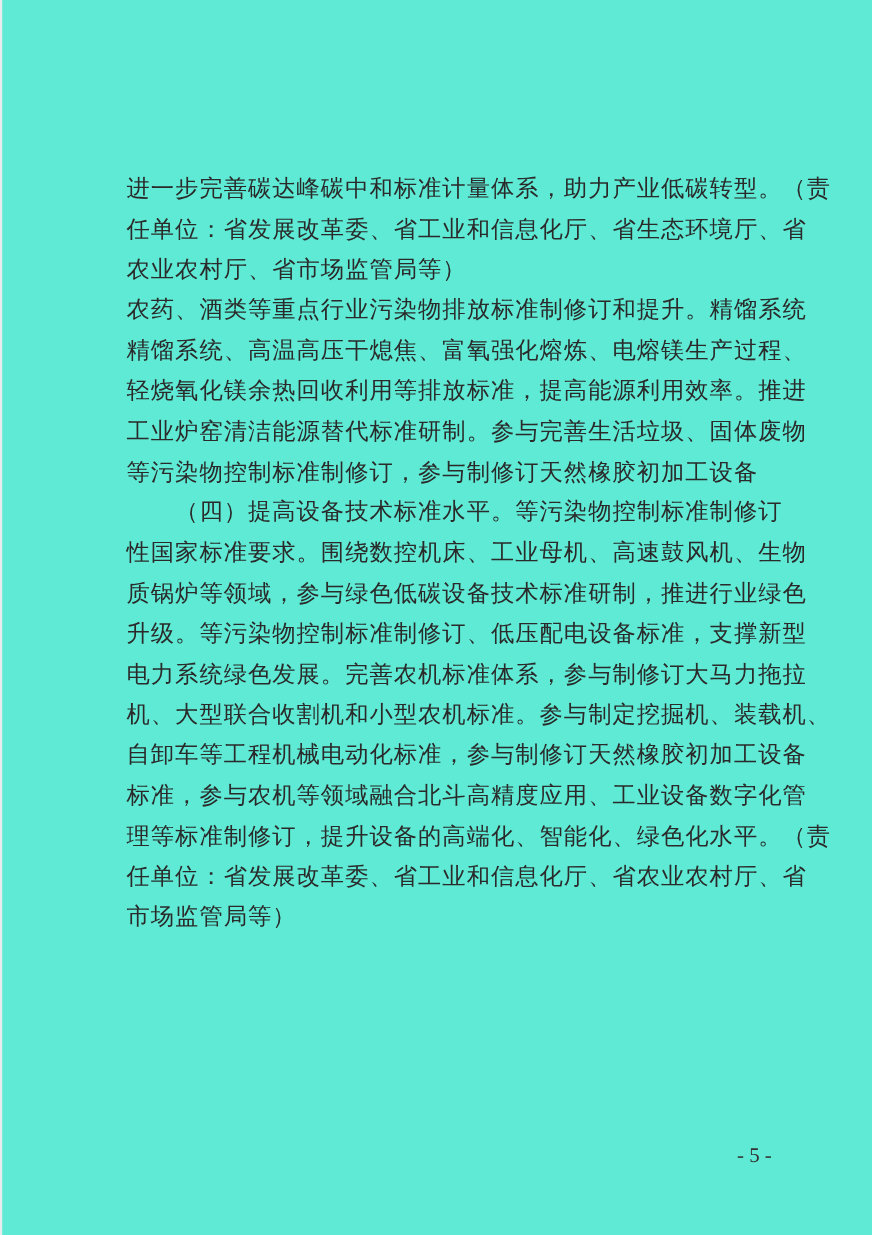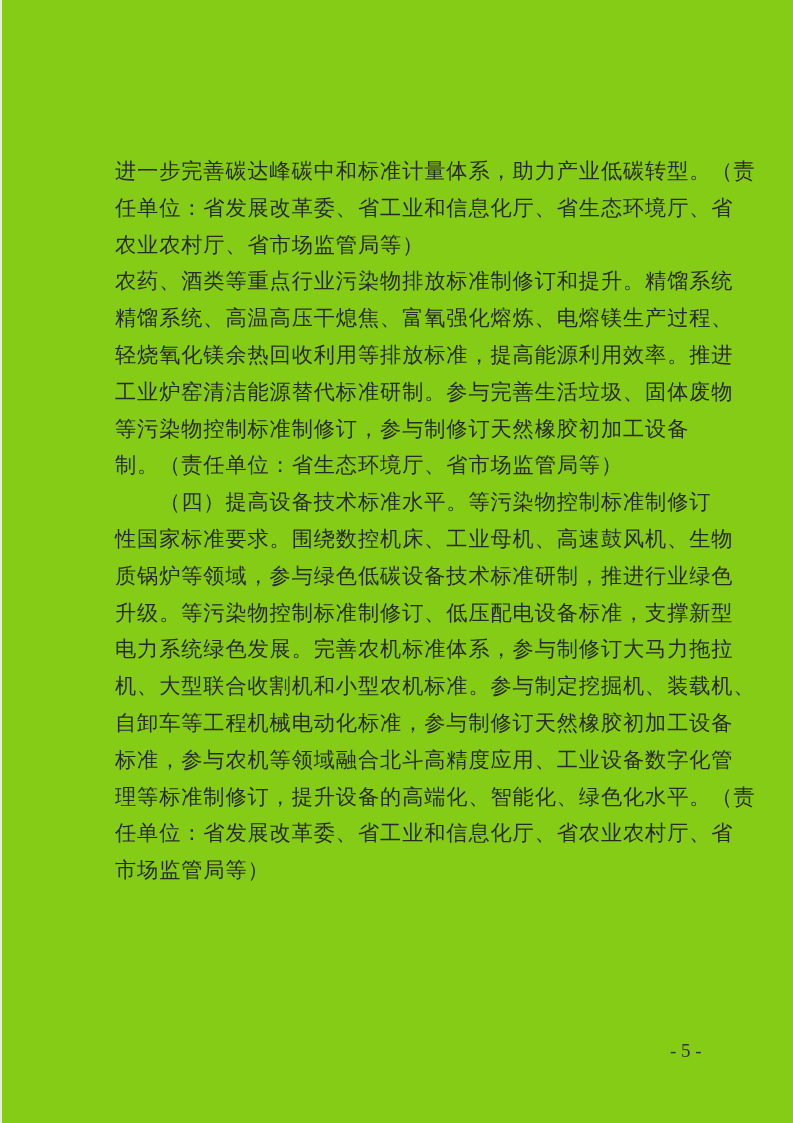--- a/index.html
+++ b/index.html
@@ -1,19 +1,19 @@
 <!DOCTYPE html>
 <html><head>
   <meta charset="utf-8">
   <style>
     html, body { margin: 0; padding: 0; background: #ffffff; }
     body { width: 793px; height: 1123px; position: relative; overflow: hidden; }
     .page {
       position: absolute; left: 0; top: 0; width: 793px; height: 1123px;
-      background: #84cc16;
+      background: #5eead4;
       border-left: 2px solid #e8ebee;
       box-sizing: border-box;
       padding-left: 47px;
     }
     .body-text {
       position: absolute; left: 113px; top: 153px; width: 584px;
       font-family: "DejaVu Serif", "Liberation Serif", serif;
       font-size: 21.2px;
       line-height: 36.8px;
       color: #2a2a2a;
@@ -32,21 +32,20 @@
 <div class="page">
   <div class="body-text">
     <span class="line">进一步完善碳达峰碳中和标准计量体系，助力产业低碳转型。（责</span>
     <span class="line">任单位：省发展改革委、省工业和信息化厅、省生态环境厅、省</span>
     <span class="line">农业农村厅、省市场监管局等）</span>
     <span class="line">农药、酒类等重点行业污染物排放标准制修订和提升。精馏系统</span>
     <span class="line">精馏系统、高温高压干熄焦、富氧强化熔炼、电熔镁生产过程、</span>
     <span class="line">轻烧氧化镁余热回收利用等排放标准，提高能源利用效率。推进</span>
     <span class="line">工业炉窑清洁能源替代标准研制。参与完善生活垃圾、固体废物</span>
     <span class="line">等污染物控制标准制修订，参与制修订天然橡胶初加工设备</span>
-    <span class="line">制。（责任单位：省生态环境厅、省市场监管局等）</span>
     <span class="line">　　（四）提高设备技术标准水平。等污染物控制标准制修订</span>
     <span class="line">性国家标准要求。围绕数控机床、工业母机、高速鼓风机、生物</span>
     <span class="line">质锅炉等领域，参与绿色低碳设备技术标准研制，推进行业绿色</span>
     <span class="line">升级。等污染物控制标准制修订、低压配电设备标准，支撑新型</span>
     <span class="line">电力系统绿色发展。完善农机标准体系，参与制修订大马力拖拉</span>
     <span class="line">机、大型联合收割机和小型农机标准。参与制定挖掘机、装载机、</span>
     <span class="line">自卸车等工程机械电动化标准，参与制修订天然橡胶初加工设备</span>
     <span class="line">标准，参与农机等领域融合北斗高精度应用、工业设备数字化管</span>
     <span class="line">理等标准制修订，提升设备的高端化、智能化、绿色化水平。（责</span>
     <span class="line">任单位：省发展改革委、省工业和信息化厅、省农业农村厅、省</span>

